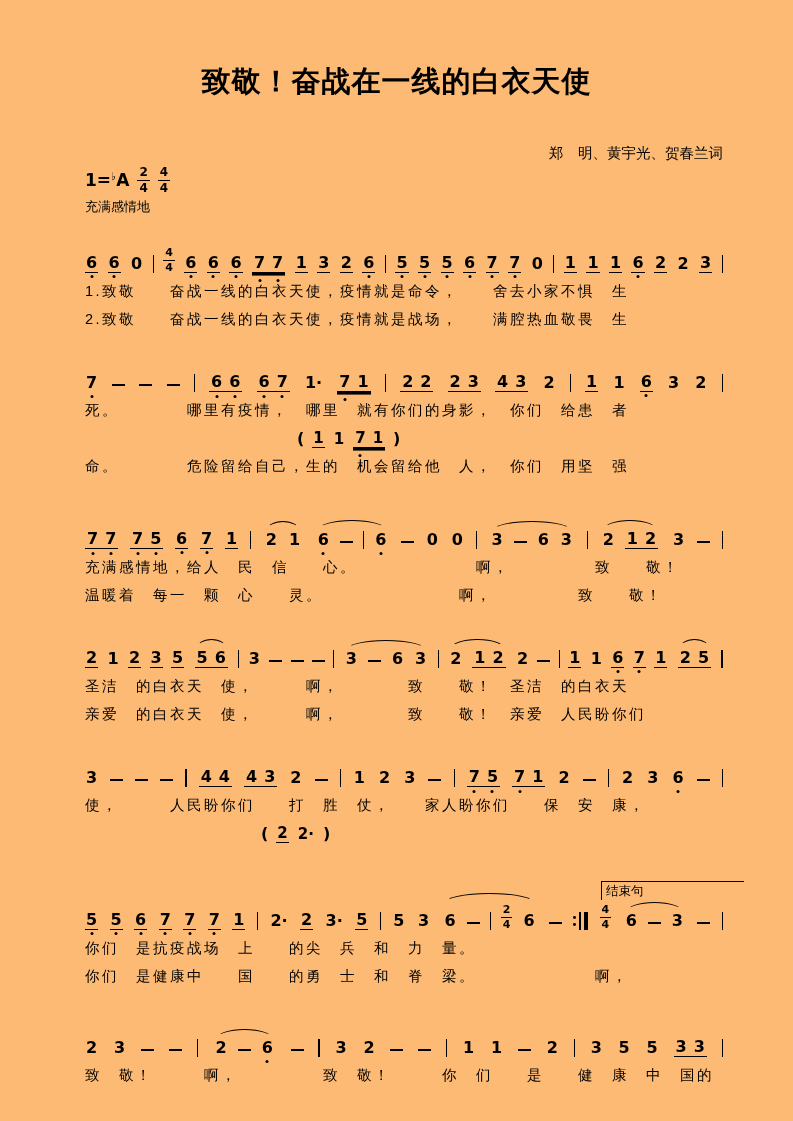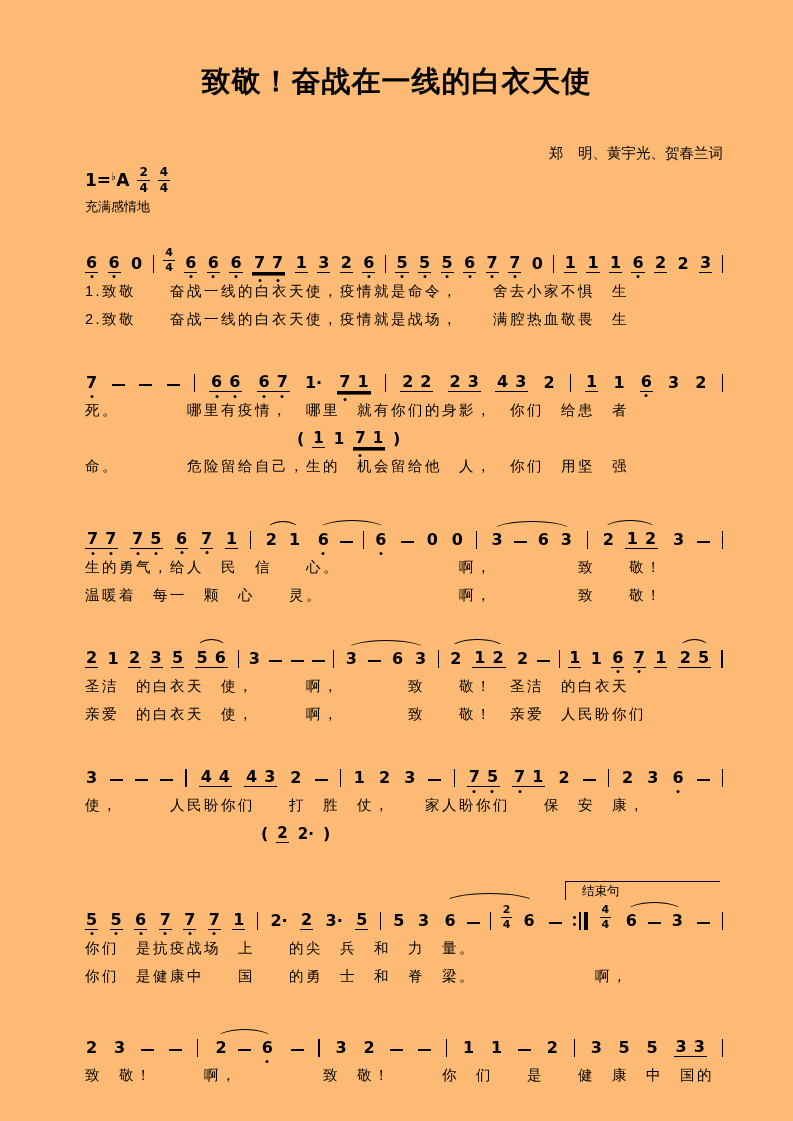--- a/index.html
+++ b/index.html
@@ -40,22 +40,22 @@
   .keyline .ts{font-size:12px;}
   .dash{width:13px;height:2.2px;background:#000;margin-bottom:6px;}
   .slur{display:inline-flex;align-items:flex-end;gap:10px;position:relative;padding:0 2px;}
   .slur::before{content:"";position:absolute;top:-11px;left:3px;right:3px;height:9px;
                 border:1.4px solid transparent;border-top-color:#000;border-bottom:none;
                 border-radius:50% 50% 0 0 / 100% 100% 0 0;}
   .paren{font-size:16px;}
   .lyric{font-size:14.5px;letter-spacing:2.5px;white-space:pre;margin-top:9px;}
   .insert{display:flex;align-items:flex-end;gap:8px;font-family:"DejaVu Sans",sans-serif;
           font-weight:bold;font-size:15px;margin-top:5px;padding-top:4px;}
-  .ending{position:absolute;top:-8px;left:480px;width:138px;border-top:1.2px solid #000;
-          border-left:1.2px solid #000;font-size:12.5px;padding:1px 0 0 16px;}
+  .ending{position:absolute;top:-8px;left:516px;width:138px;border-top:1.2px solid #000;
+          border-left:1.2px solid #000;font-size:12.5px;padding:1px 0 0 4px;}
 </style>
 </head>
 <body>
 
 <div class="page">
   <h1 class="title">致敬！奋战在一线的白衣天使</h1>
 
   <div class="meta">
     <div class="keyline">
       <span><span>1=</span><sup>♭</sup><span>A</span></span>
@@ -212,21 +212,21 @@
             <span class="nt">2</span>
             <span class="g u1">
               <span class="nt">1</span>
               <span class="nt">2</span>
             </span>
           </span>
           <span class="nt">3</span>
           <span class="dash"></span>
           <span class="bar"></span>
         </div>
-        <div class="lyric">生的勇气，给人　民　信　　心。　　　　　　　啊，　　　　　致　　敬！</div>
+        <div class="lyric">充满感情地，给人　民　信　　心。　　　　　　　啊，　　　　　致　　敬！</div>
         <div class="lyric">温暖着　每一　颗　心　　灵。　　　　　　　　啊，　　　　　致　　敬！</div>
       </div>
       <div class="system" style="margin-top: 30px;">
         <div class="noterow">
           <span class="nt u1">2</span>
           <span class="nt">1</span>
           <span class="nt u1">2</span>
           <span class="nt u1">3</span>
           <span class="nt u1">5</span>
           <span class="slur">

